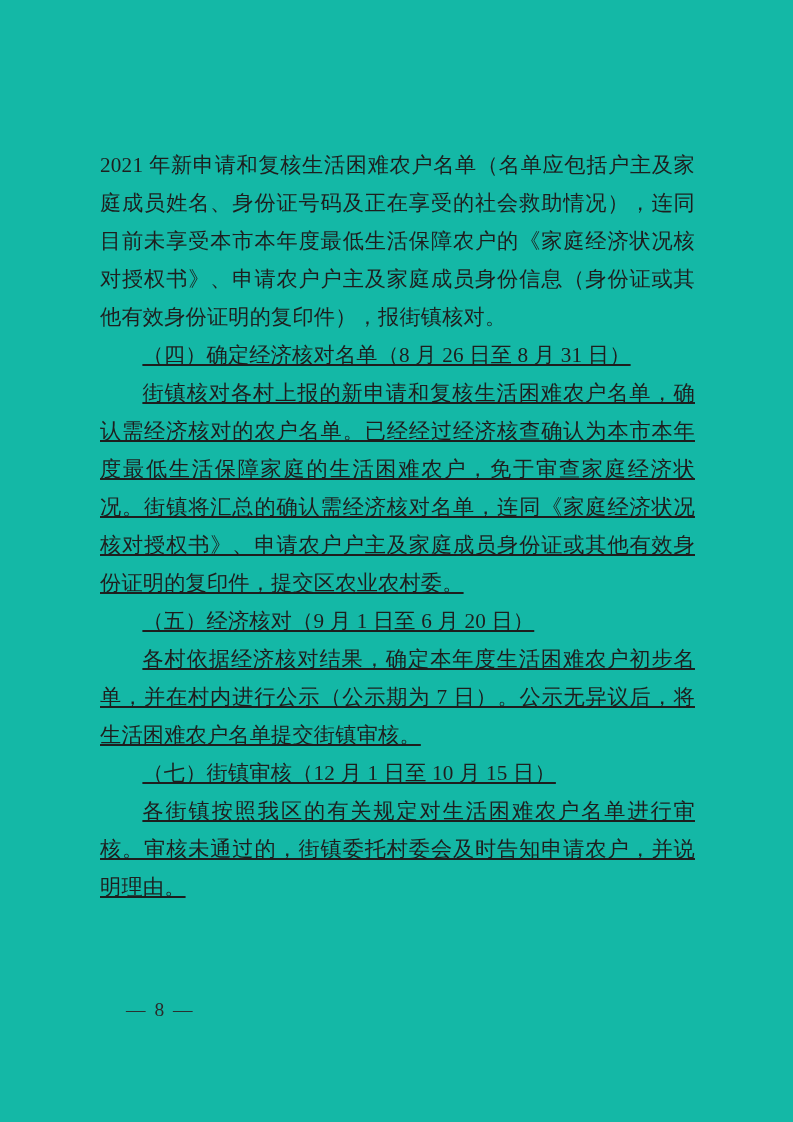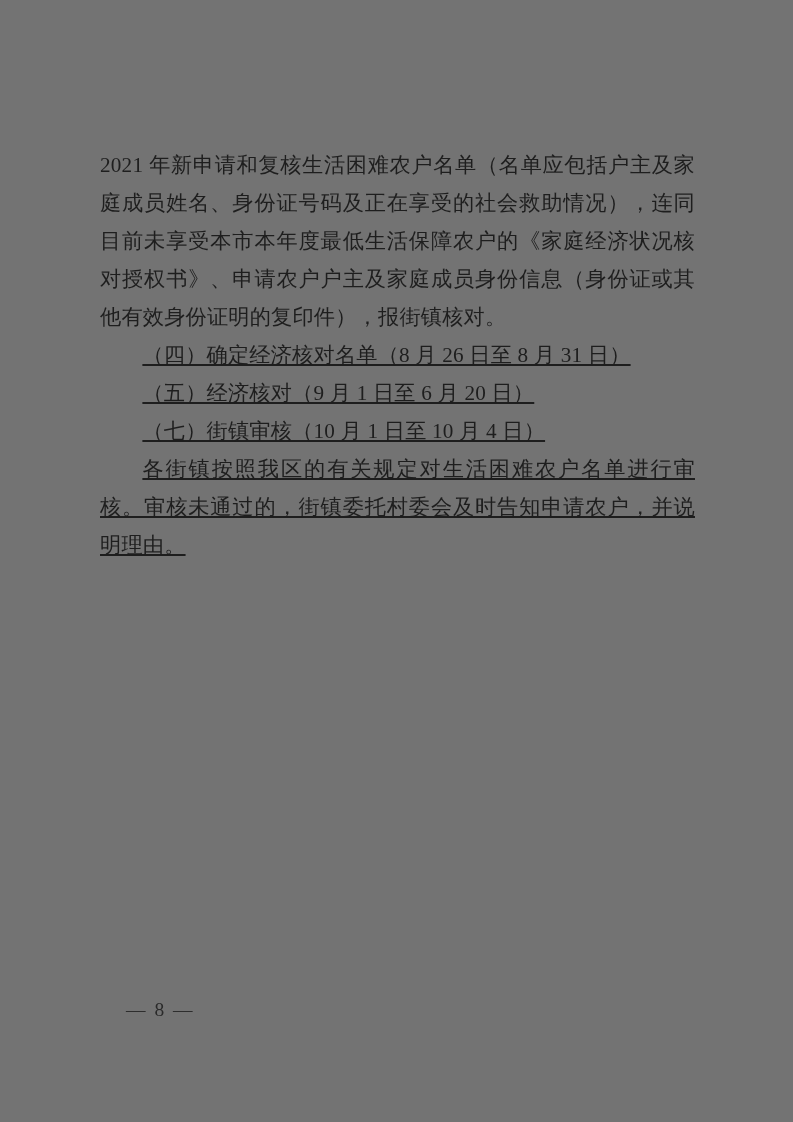--- a/index.html
+++ b/index.html
@@ -4,21 +4,21 @@
 <style>
   html, body {
     margin: 0;
     padding: 0;
     background: #ffffff;
   }
   .page {
     position: relative;
     width: 793px;
     height: 1122px;
-    background: #737373;
+    background: #14b8a6;
     overflow: hidden;
     font-family: "Liberation Serif", serif;
     color: #1e1e1e;
   }
   .content {
     position: absolute;
     left: 100px;
     top: 146px;
     width: 595px;
     font-size: 21.2px;
@@ -48,19 +48,21 @@
     letter-spacing: 2px;
   }
 </style>
 </head>
 <body>
 
 <div class="page">
   <div class="content">
     <p class="no-indent">2021 年新申请和复核生活困难农户名单（名单应包括户主及家庭成员姓名、身份证号码及正在享受的社会救助情况），连同目前未享受本市本年度最低生活保障农户的《家庭经济状况核对授权书》、申请农户户主及家庭成员身份信息（身份证或其他有效身份证明的复印件），报街镇核对。</p>
     <p class="indent">（四）确定经济核对名单（8 月 26 日至 8 月 31 日）</p>
+    <p class="indent">街镇核对各村上报的新申请和复核生活困难农户名单，确认需经济核对的农户名单。已经经过经济核查确认为本市本年度最低生活保障家庭的生活困难农户，免于审查家庭经济状况。街镇将汇总的确认需经济核对名单，连同《家庭经济状况核对授权书》、申请农户户主及家庭成员身份证或其他有效身份证明的复印件，提交区农业农村委。</p>
     <p class="indent">（五）经济核对（9 月 1 日至 6 月 20 日）</p>
-    <p class="indent">（七）街镇审核（10 月 1 日至 10 月 4 日）</p>
+    <p class="indent">各村依据经济核对结果，确定本年度生活困难农户初步名单，并在村内进行公示（公示期为 7 日）。公示无异议后，将生活困难农户名单提交街镇审核。</p>
+    <p class="indent">（七）街镇审核（12 月 1 日至 10 月 15 日）</p>
     <p class="indent">各街镇按照我区的有关规定对生活困难农户名单进行审核。审核未通过的，街镇委托村委会及时告知申请农户，并说明理由。</p>
   </div>
 
   <div class="footer">— 8 —</div>
 </div>
 
 </body></html>

